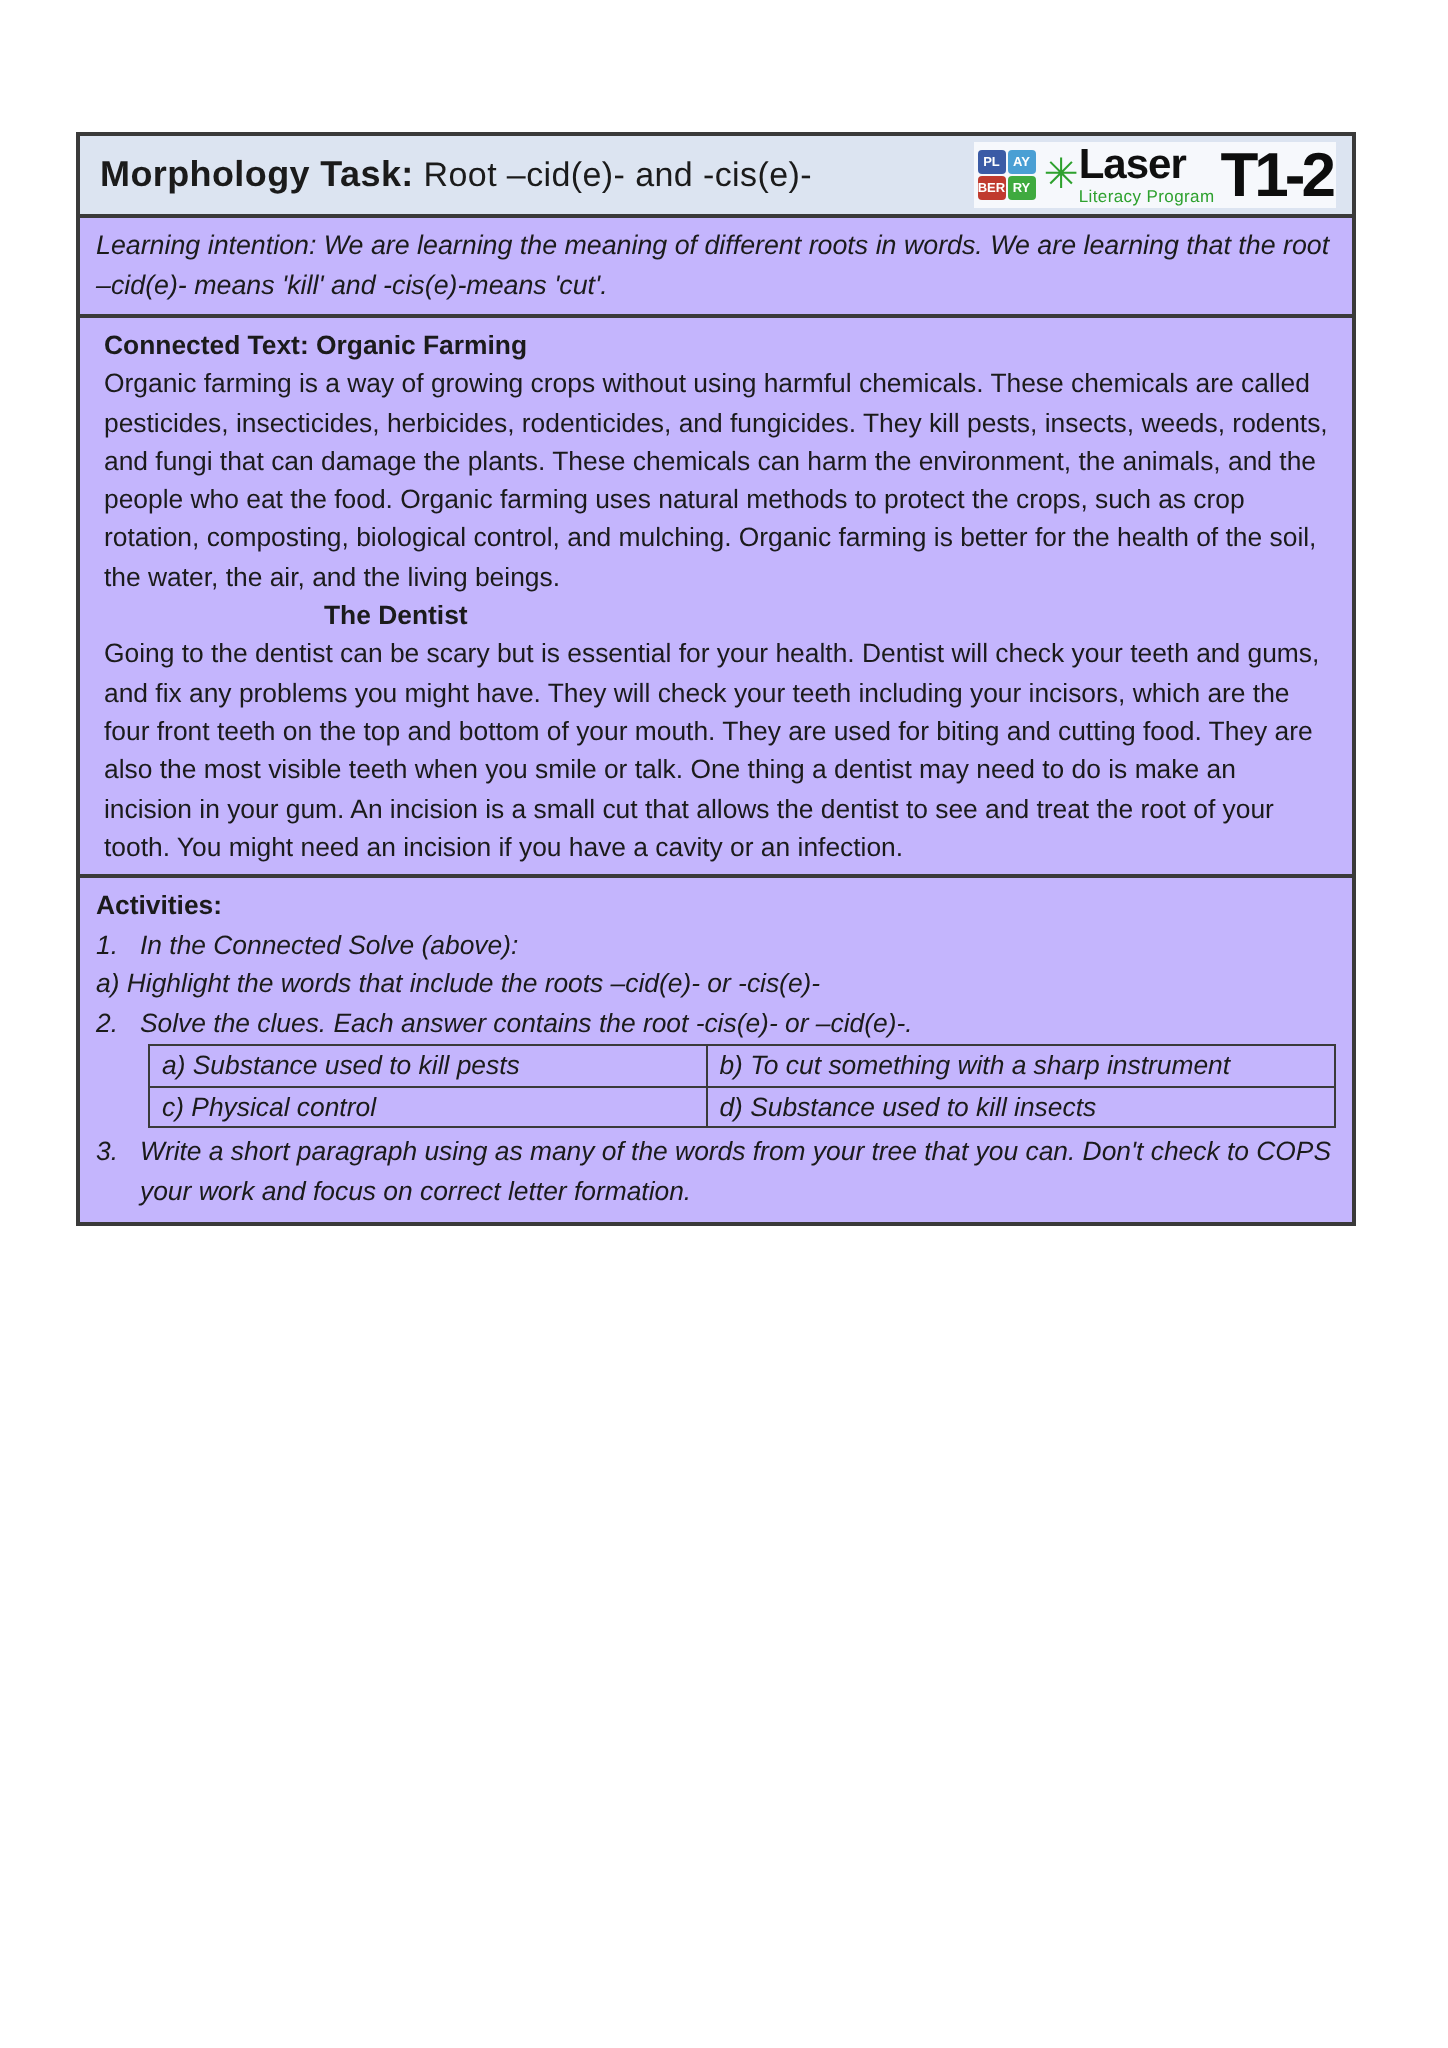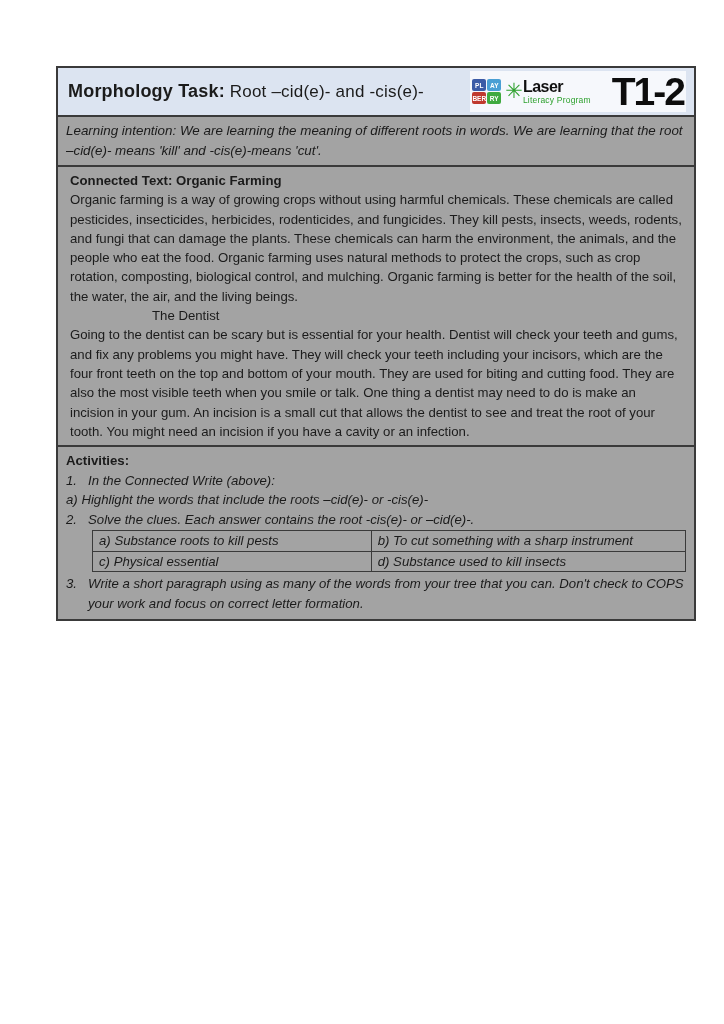--- a/index.html
+++ b/index.html
@@ -1,23 +1,23 @@
 <!DOCTYPE html>
 <html><head>
 <meta charset="utf-8">
 <style>
   * { box-sizing: border-box; margin: 0; padding: 0; }
   html, body { width: 724px; height: 1024px; background: #ffffff; }
   body { font-family: "Liberation Sans", sans-serif; color: #1b1b1b; position: relative; }
 
-  .doc { position: absolute; left: 56px; top: 66px; width: 640px; }
+  .doc { position: absolute; left: 38px; top: 66px; width: 640px; }
 
   .section {
     border: 2px solid #3a3a3a;
-    background: #a3a3a3;
+    background: #c4b5fd;
     margin-top: -2px;
     padding: 5px 8px;
   }
   .section:first-child { margin-top: 0; }
 
   
   .section.hdr {
     background: #dce4f1;
     display: flex;
     justify-content: space-between;
@@ -33,31 +33,31 @@
   .puzzle span {
     display: flex; align-items: center; justify-content: center;
     color: #ffffff; font-size: 6.5px; font-weight: 700; border-radius: 2px;
   }
   .puzzle span:nth-child(1) { background: #3b5ba6; }
   .puzzle span:nth-child(2) { background: #4a9fd4; }
   .puzzle span:nth-child(3) { background: #c03a2e; }
   .puzzle span:nth-child(4) { background: #3faa3f; }
   .star { color: #2ea12e; font-size: 21px; line-height: 1; font-family: "DejaVu Sans", sans-serif; margin-right: -2px; }
   .laser-block { display: flex; flex-direction: column; align-items: flex-start; line-height: 1; }
-  .laser-text { font-weight: 700; font-size: 16px; letter-spacing: -0.5px; color: #101010; }
+  .laser-text { font-weight: 700; font-size: 21px; letter-spacing: -0.5px; color: #101010; }
   .laser-sub { font-size: 8.5px; font-weight: 400; color: #2ea12e; letter-spacing: 0.2px; margin-top: 1px; }
-  .tag { font-weight: 700; font-size: 39px; letter-spacing: -2px; color: #0d0d0d; line-height: 1; margin-left: 19px; }
+  .tag { font-weight: 700; font-size: 31px; letter-spacing: -2px; color: #0d0d0d; line-height: 1; margin-left: 1px; }
 
   
   .section.learning { font-style: italic; font-size: 13.4px; line-height: 20px; padding: 4px 8px; }
 
   
   .section.connected { font-size: 13.2px; line-height: 19.3px; padding: 4px 12px; }
   .ct-heading { font-weight: 700; }
-  .ct-sub { font-weight: 400; margin-left: 82px; }
+  .ct-sub { font-weight: 700; margin-left: 110px; }
 
   
   .section.activities { font-size: 13.2px; line-height: 19.5px; padding: 4px 8px 6px 8px; }
   .act-heading { font-weight: 700; font-style: normal; }
   .num-item { display: flex; font-style: italic; }
   .num-item .num { width: 22px; flex: 0 0 22px; }
   .num-item .itext { flex: 1; }
   .sub-item { font-style: italic; }
   .clue-table {
     border-collapse: collapse;
@@ -107,37 +107,37 @@
       <p>Organic farming is a way of growing crops without using harmful chemicals. These chemicals are called pesticides, insecticides, herbicides, rodenticides, and fungicides. They kill pests, insects, weeds, rodents, and fungi that can damage the plants. These chemicals can harm the environment, the animals, and the people who eat the food. Organic farming uses natural methods to protect the crops, such as crop rotation, composting, biological control, and mulching. Organic farming is better for the health of the soil, the water, the air, and the living beings.</p>
       <div class="ct-sub">The Dentist</div>
       <p>Going to the dentist can be scary but is essential for your health. Dentist will check your teeth and gums, and fix any problems you might have. They will check your teeth including your incisors, which are the four front teeth on the top and bottom of your mouth. They are used for biting and cutting food. They are also the most visible teeth when you smile or talk. One thing a dentist may need to do is make an incision in your gum. An incision is a small cut that allows the dentist to see and treat the root of your tooth. You might need an incision if you have a cavity or an infection.</p>
     </div>
 
     <div class="section activities">
       <div class="act-heading">Activities:</div>
 
       <div class="num-item">
         <span class="num">1.</span>
-        <span class="itext">In the Connected Write (above):</span>
+        <span class="itext">In the Connected Solve (above):</span>
       </div>
       <div class="sub-item">a) Highlight the words that include the roots –cid(e)- or -cis(e)-</div>
 
       <div class="num-item">
         <span class="num">2.</span>
         <span class="itext">Solve the clues. Each answer contains the root -cis(e)- or –cid(e)-.</span>
       </div>
 
       <table class="clue-table">
         <tbody>
           <tr>
-            <td>a)  Substance roots to kill pests</td>
+            <td>a)  Substance used to kill pests</td>
             <td>b)  To cut something with a sharp instrument</td>
           </tr>
           <tr>
-            <td>c)  Physical essential</td>
+            <td>c)  Physical control</td>
             <td>d)  Substance used to kill insects</td>
           </tr>
         </tbody>
       </table>
 
       <div class="num-item">
         <span class="num">3.</span>
         <span class="itext">
           <span>Write a short paragraph using as many of the words from your tree that you can. Don't check to </span><span class="cops">COPS</span><span> your work and focus on correct letter formation.</span>
         </span>

